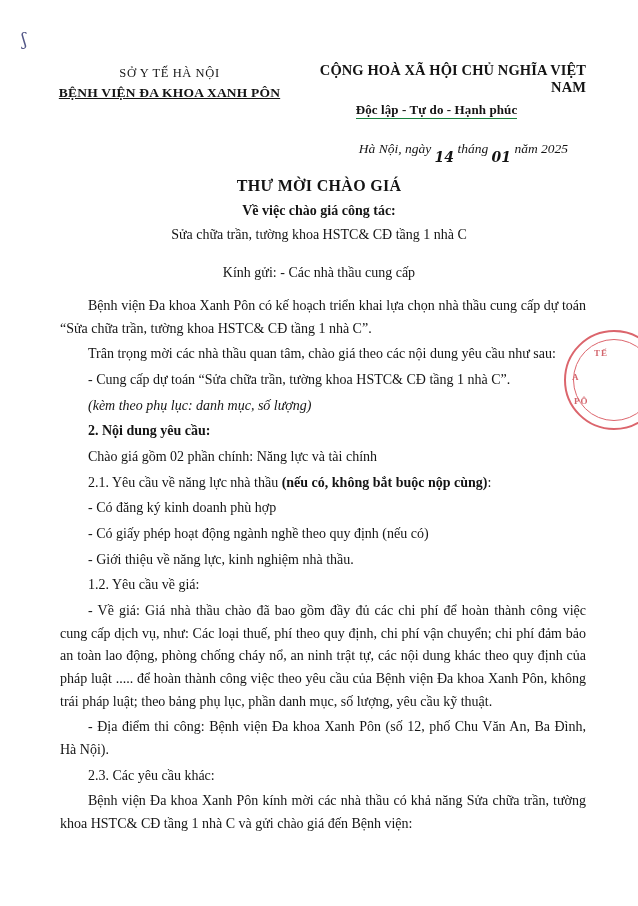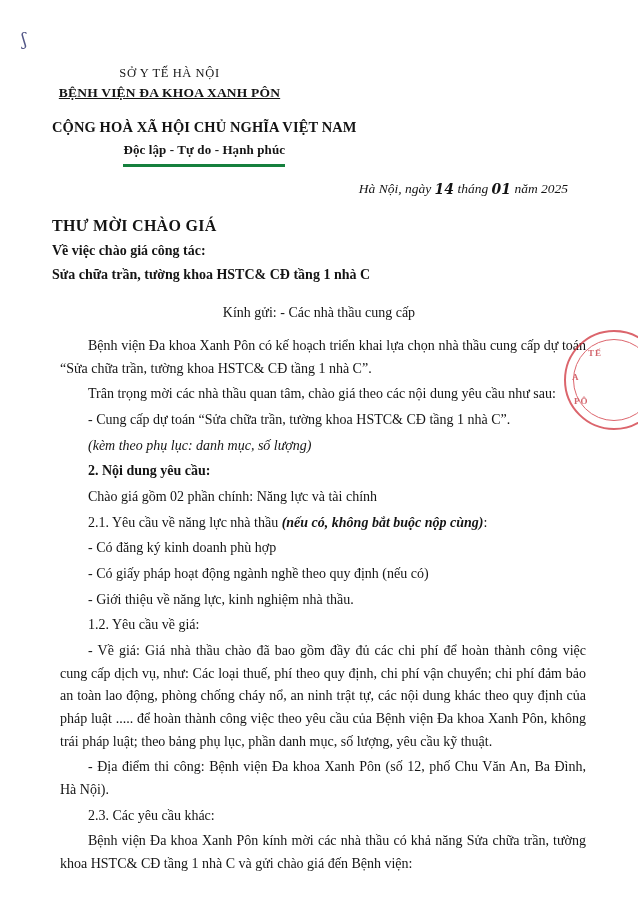--- a/index.html
+++ b/index.html
@@ -19,21 +19,20 @@
     position: relative;
     width: 638px;
     height: 906px;
     box-sizing: border-box;
     padding: 44px 52px 20px 52px;
   }
 
   
   .header {
     display: flex;
-    flex-direction: column;
     align-items: flex-start;
     justify-content: flex-start;
   }
   .header-left {
     width: 235px;
     text-align: center;
     padding-top: 22px;
   }
   .header-right {
     flex: 1;
@@ -59,60 +58,60 @@
     letter-spacing: .1px;
     text-align: right;
   }
   .nation-line2 {
     font-size: 13px;
     font-weight: bold;
     margin-top: 6px;
     letter-spacing: .1px;
   }
   .nation-line2 .ul2 {
-    border-bottom: 3px solid #15803d;
-    padding-bottom: 7px;
+    border-bottom: 1px solid #15803d;
+    padding-bottom: 1px;
   }
 
   .datetime {
     text-align: right;
     font-style: italic;
     font-size: 13.5px;
     margin-top: 22px;
     padding-right: 18px;
   }
   .hand {
     font-family: "DejaVu Serif", serif;
     font-style: italic;
     font-weight: bold;
     font-size: 14px;
     position: relative;
-    top: 1px;
+    top: 9px;
   }
   .hand.underlined {
   }
 
   
   .title-block {
-    text-align: left;
+    text-align: center;
     margin-top: 20px;
   }
   .title-main {
     font-size: 16px;
     font-weight: bold;
     letter-spacing: .3px;
   }
   .title-sub {
     font-size: 14px;
     font-weight: bold;
     margin-top: 8px;
   }
   .title-sub2 {
     font-size: 14px;
-    font-weight: bold;
+    font-weight: normal;
     margin-top: 8px;
   }
 
   .recipient {
     text-align: center;
     font-size: 14px;
     margin-top: 22px;
   }
 
   
@@ -131,21 +130,20 @@
     text-indent: 28px;
   }
   .p.italic {
     font-style: italic;
     text-indent: 28px;
   }
   .b {
     font-weight: bold;
   }
   .i {
-    font-style: italic;
   }
 
   
   .stamp {
     position: absolute;
     right: -26px;
     top: 330px;
     width: 96px;
     height: 96px;
     border: 2px solid #d0323c;
@@ -161,21 +159,21 @@
     border: 1px solid #d0323c;
     border-radius: 50%;
   }
   .stamp-txt {
     position: absolute;
     color: #c4313b;
     font-size: 9px;
     font-weight: bold;
     letter-spacing: 1px;
   }
-  .stamp-t1 { left: 22px; top: 16px; }
+  .stamp-t1 { left: 28px; top: 16px; }
   .stamp-t2 { left: 6px; top: 40px; }
   .stamp-t3 { left: 8px; top: 64px; }
 
   
   .pen-mark {
     position: absolute;
     left: 22px;
     top: 28px;
     width: 18px;
     height: 26px;
@@ -223,21 +221,21 @@
 
   <div class="body-text">
     <p class="p">Bệnh viện Đa khoa Xanh Pôn có kế hoạch triển khai lựa chọn nhà thầu cung cấp dự toán “Sửa chữa trần, tường khoa HSTC&amp; CĐ tầng 1 nhà C”.</p>
     <p class="p">Trân trọng mời các nhà thầu quan tâm, chào giá theo các nội dung yêu cầu như sau:</p>
     <p class="p dash">- Cung cấp dự toán “Sửa chữa trần, tường khoa HSTC&amp; CĐ tầng 1 nhà C”.</p>
     <p class="p italic">(kèm theo phụ lục: danh mục, số lượng)</p>
     <p class="p"><span class="b">2. Nội dung yêu cầu:</span></p>
     <p class="p">Chào giá gồm 02 phần chính: Năng lực và tài chính</p>
     <p class="p"><span>2.1. Yêu cầu về năng lực nhà thầu </span><span class="b i">(nếu có, không bắt buộc nộp cùng)</span><span>:</span></p>
     <p class="p dash">- Có đăng ký kinh doanh phù hợp</p>
-    <p class="p dash">- Có giấy pháp hoạt động ngành nghề theo quy định (nếu có)</p>
+    <p class="p dash">- Có giấy phép hoạt động ngành nghề theo quy định (nếu có)</p>
     <p class="p dash">- Giới thiệu về năng lực, kinh nghiệm nhà thầu.</p>
     <p class="p">1.2. Yêu cầu về giá:</p>
     <p class="p dash">- Về giá: Giá nhà thầu chào đã bao gồm đầy đủ các chi phí để hoàn thành công việc cung cấp dịch vụ, như: Các loại thuế, phí theo quy định, chi phí vận chuyển; chi phí đảm bảo an toàn lao động, phòng chống cháy nổ, an ninh trật tự, các nội dung khác theo quy định của pháp luật ..... để hoàn thành công việc theo yêu cầu của Bệnh viện Đa khoa Xanh Pôn, không trái pháp luật; theo bảng phụ lục, phần danh mục, số lượng, yêu cầu kỹ thuật.</p>
     <p class="p dash">- Địa điểm thi công: Bệnh viện Đa khoa Xanh Pôn (số 12, phố Chu Văn An, Ba Đình, Hà Nội).</p>
     <p class="p">2.3. Các yêu cầu khác:</p>
     <p class="p">Bệnh viện Đa khoa Xanh Pôn kính mời các nhà thầu có khả năng Sửa chữa trần, tường khoa HSTC&amp; CĐ tầng 1 nhà C và gửi chào giá đến Bệnh viện:</p>
   </div>
 
   <div class="stamp">
     <div class="stamp-inner"></div>

